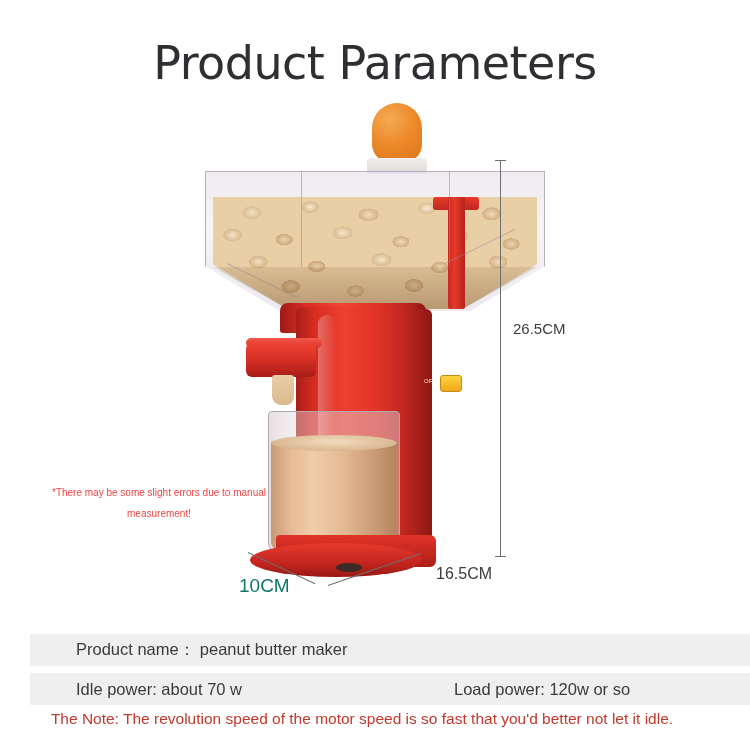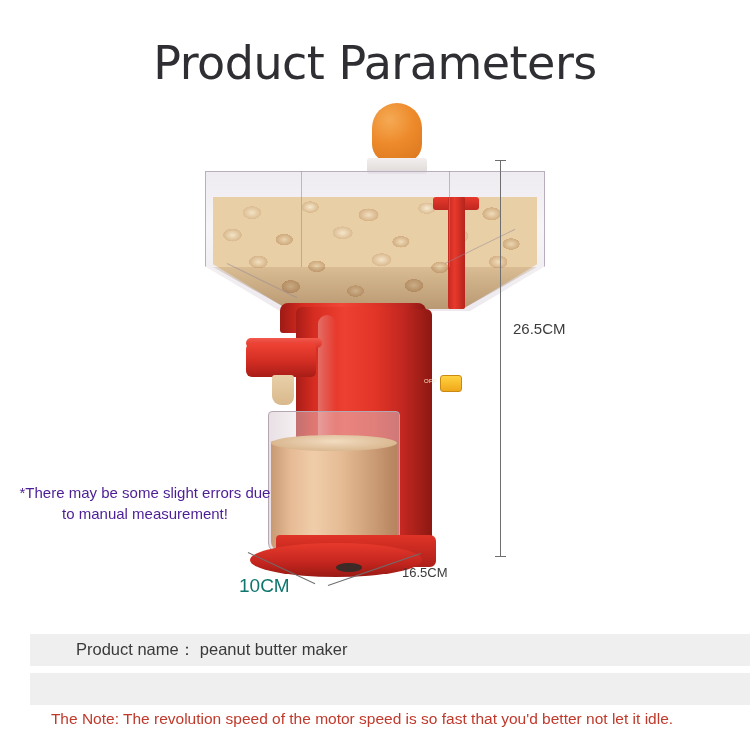--- a/index.html
+++ b/index.html
@@ -362,36 +362,36 @@
     left: 328px;
     top: 585px;
     width: 98px;
     height: 1px;
     background: #6e6e6e;
     transform: rotate(-19deg);
     transform-origin: left center;
   }
   .dim-width-label {
     position: absolute;
-    left: 402px;
+    left: 436px;
     top: 565px;
-    font-size: 13px;
+    font-size: 16px;
     color: #3c3c3c;
   }
 
   
   .disclaimer {
     position: absolute;
-    left: 14px;
+    left: 28px;
     top: 482px;
     width: 262px;
     text-align: center;
-    font-size: 15px;
+    font-size: 10px;
     line-height: 21px;
-    color: #4c1d95;
+    color: #ef4444;
   }
 
   
   .spec-table {
     position: absolute;
     left: 30px;
     top: 634px;
     width: 744px;
   }
   .spec-row {
@@ -476,16 +476,18 @@
 <div class="disclaimer">
   <span>*There may be some slight errors due</span>
   <span>to manual measurement!</span>
 </div>
 
 <div class="spec-table">
   <div class="spec-row">
     <div class="spec-cell left">Product name：  peanut butter maker</div>
   </div>
   <div class="spec-row">
+    <div class="spec-cell left">Idle power: about 70 w</div>
+    <div class="spec-cell right">Load power: 120w or so</div>
   </div>
 </div>
 
 <div class="spec-note">The Note: The revolution speed of the motor speed is so fast that you'd better not let it idle.</div>
 
 </body></html>

